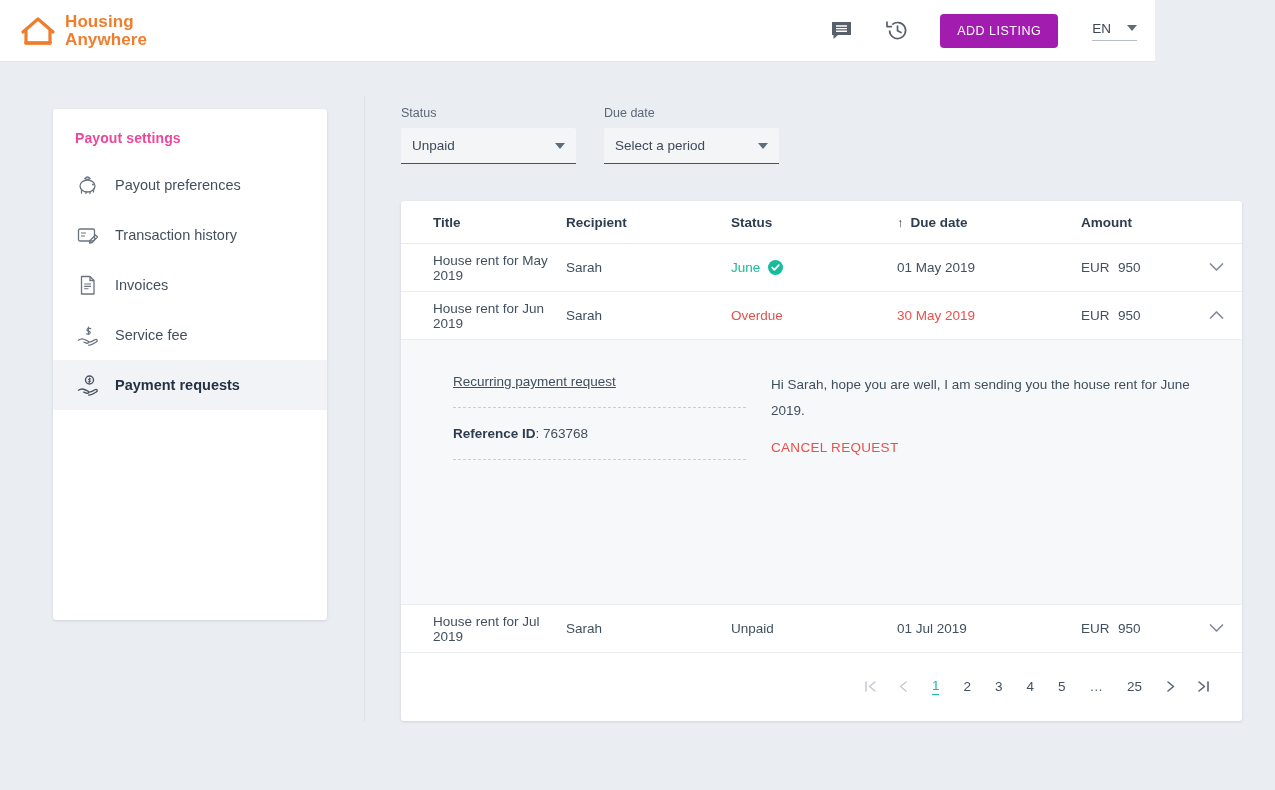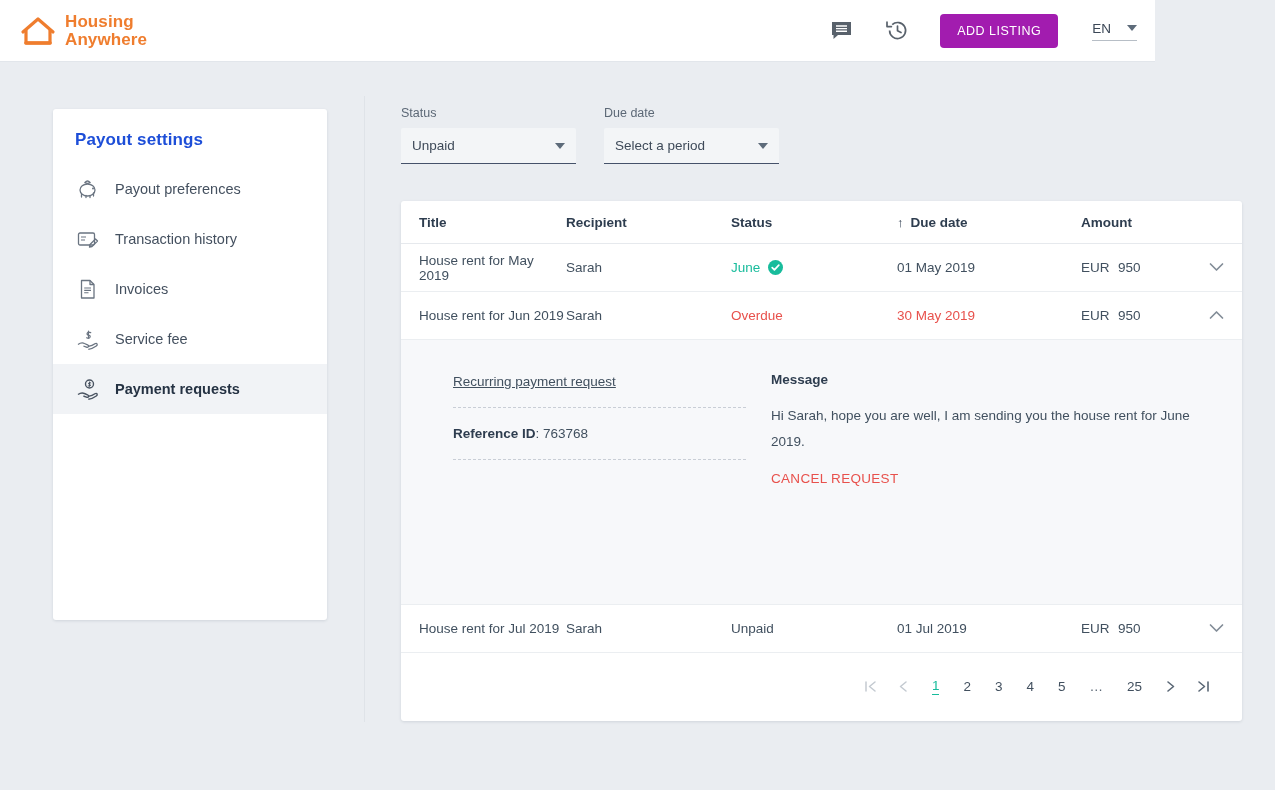--- a/index.html
+++ b/index.html
@@ -49,21 +49,21 @@
   .divider-v { position: absolute; left: 364px; top: 96px; width: 1px; height: 626px; background: #dfe3e8; }
 
   
   .side-card {
     position: absolute; left: 53px; top: 109px;
     width: 274px; height: 511px;
     background: #fff; border-radius: 3px;
     box-shadow: 0 1px 3px rgba(40,55,75,.13);
     overflow: hidden;
   }
-  .side-title { font-size: 17px; font-weight: bold; color: #1d4ed8; padding: 21px 0 14px 22px; letter-spacing: .1px; }
+  .side-title { font-size: 14px; font-weight: bold; color: #ec4899; padding: 21px 0 14px 22px; letter-spacing: .1px; }
   .side-item {
     display: flex; align-items: center; height: 50px; padding-left: 22px; cursor: pointer;
     font-size: 14.5px; color: #44505f;
   }
   .side-item.active { background: #f1f3f6; font-weight: bold; color: #253243; }
   .side-ico { width: 26px; margin-right: 14px; display: flex; align-items: center; justify-content: center; }
 
   
   .filters { position: absolute; left: 401px; top: 106px; display: flex; }
   .filter { margin-right: 28px; }
@@ -84,21 +84,21 @@
     background: #fff; border-radius: 3px;
     box-shadow: 0 1px 3px rgba(40,55,75,.13);
     overflow: hidden;
   }
   .t-head {
     display: flex; align-items: center; height: 43px;
     border-bottom: 1px solid #e6e9ed;
     font-size: 13.5px; font-weight: bold; color: #2e3d4f;
   }
   .t-row { display: flex; align-items: center; height: 48px; border-bottom: 1px solid #ebeef1; font-size: 13.5px; color: #41505f; }
-  .c-title { width: 165px; padding-left: 18px; }
+  .c-title { width: 165px; padding-left: 32px; }
   .c-recip { width: 165px; }
   .c-status { width: 166px; }
   .c-due { width: 184px; }
   .c-amt { width: 110px; display: flex; }
   .c-amt .cur { width: 37px; color: #41505f; }
   .c-chev { flex: 1; display: flex; justify-content: center; cursor: pointer; }
 
   .sortarrow { display: inline-block; margin-right: 7px; font-size: 13px; }
   .st-paid { color: #18bc9c; display: flex; align-items: center; }
   .badge-check {
@@ -316,21 +316,20 @@
   <div class="expand">
     <div class="exp-left">
       <div class="exp-line">
         <span class="exp-link">Recurring payment request</span>
       </div>
       <div class="exp-line">
         <span class="exp-kv"><b>Reference ID</b><span>: 763768</span></span>
       </div>
     </div>
     <div class="exp-right">
-      <div class="msg-title">Message</div>
       <div class="msg-body">Hi Sarah, hope you are well, I am sending you the house rent for June 2019.</div>
       <span class="cancel-req">CANCEL REQUEST</span>
     </div>
   </div>
 
   <div class="t-row">
     <div class="c-title">House rent for Jul 2019</div>
     <div class="c-recip">Sarah</div>
     <div class="c-status">
       <span>Unpaid</span>

